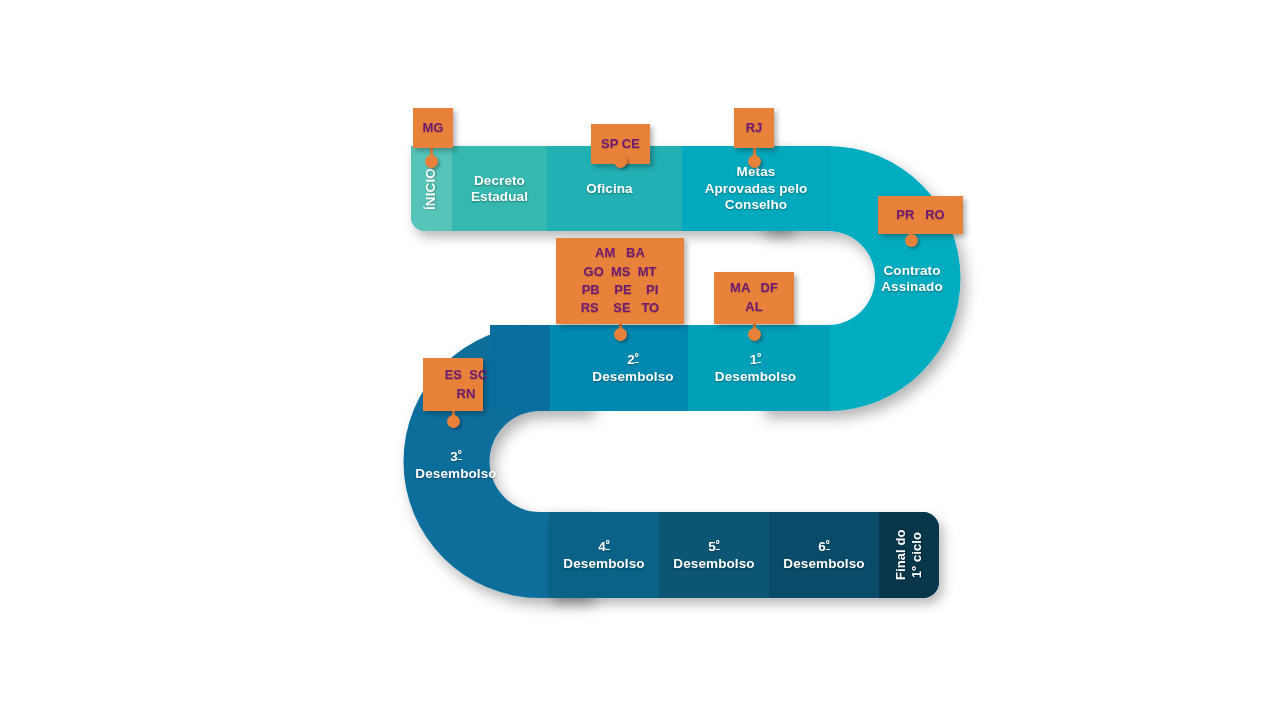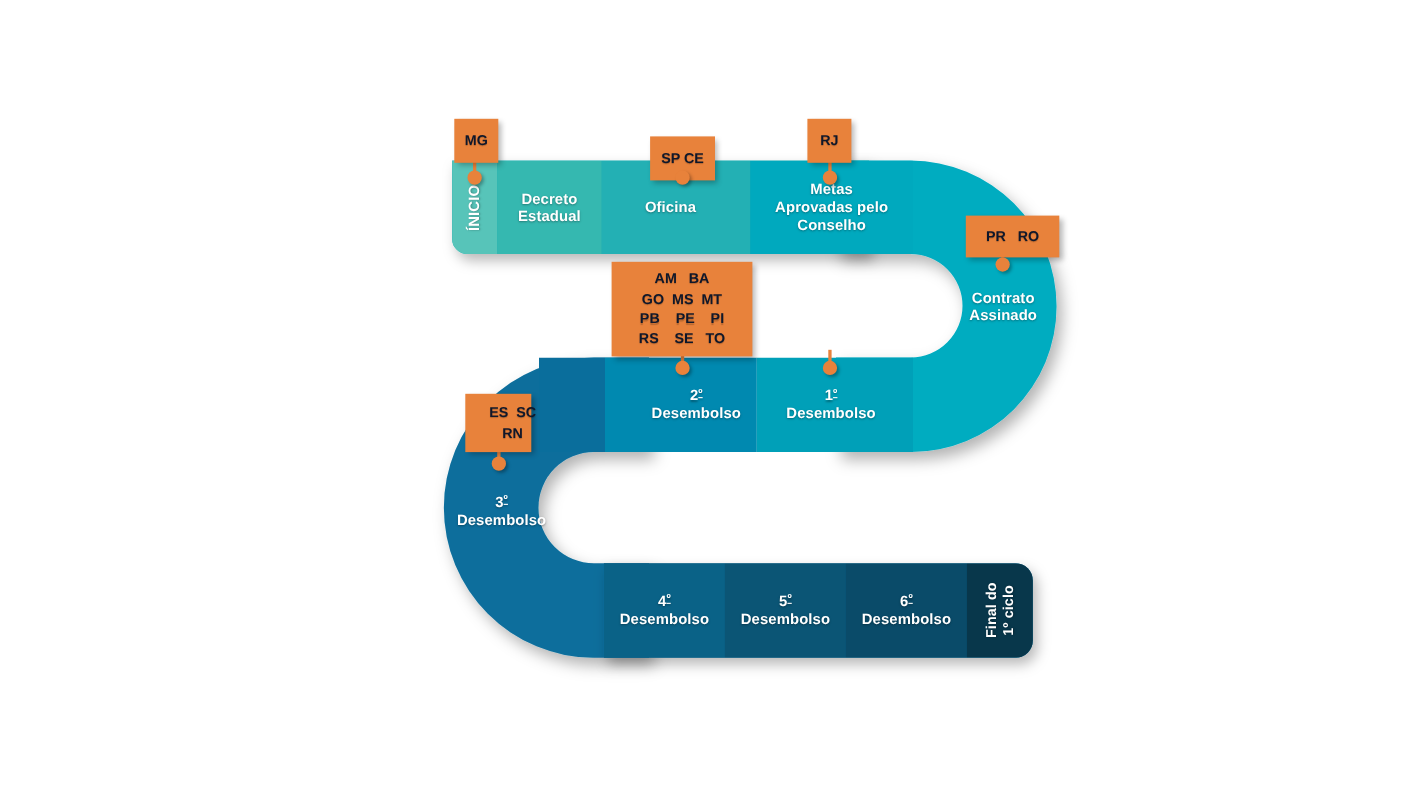--- a/index.html
+++ b/index.html
@@ -52,21 +52,21 @@
   .vert {
     writing-mode: vertical-rl;
     transform: rotate(180deg);
   }
   .sup { font-size: .78em; vertical-align: .32em; text-decoration: underline; }
 
   
   .badge {
     position: absolute;
     background: #E8823B;
-    color: #0f172a;
+    color: #701a75;
     font-weight: bold;
     font-size: 13px;
     line-height: 1.45;
     text-align: center;
     display: flex;
     align-items: center;
     justify-content: center;
     box-shadow: 3px 3px 5px rgba(0,0,0,.28);
     text-shadow: 0 1px 1px rgba(0,0,0,.22);
     box-sizing: border-box;
@@ -242,20 +242,24 @@
   <div class="stem" style="left:619px; top:318px; height:16px;"></div>
   <div class="badge" style="left:556px; top:238px; width:128px; height:86px; line-height:1.42;">
     <span class="states">AM   BA
 GO  MS  MT
 PB    PE    PI
 RS    SE   TO</span>
   </div>
   <div class="knob" style="left:614px; top:328px;"></div>
 
   <div class="stem" style="left:753px; top:318px; height:16px;"></div>
+  <div class="badge" style="left:714px; top:272px; width:80px; height:52px;">
+    <span class="states">MA   DF
+AL</span>
+  </div>
   <div class="knob" style="left:748px; top:328px;"></div>
 
   <div class="stem" style="left:452px; top:405px; height:18px;"></div>
   <div class="badge" style="left:423px; top:358px; width:60px; height:53px;padding-left:32px;">
     <span class="states">ES  SC
 RN</span>
   </div>
   <div class="knob" style="left:447px; top:415px;"></div>
 
 </div>

